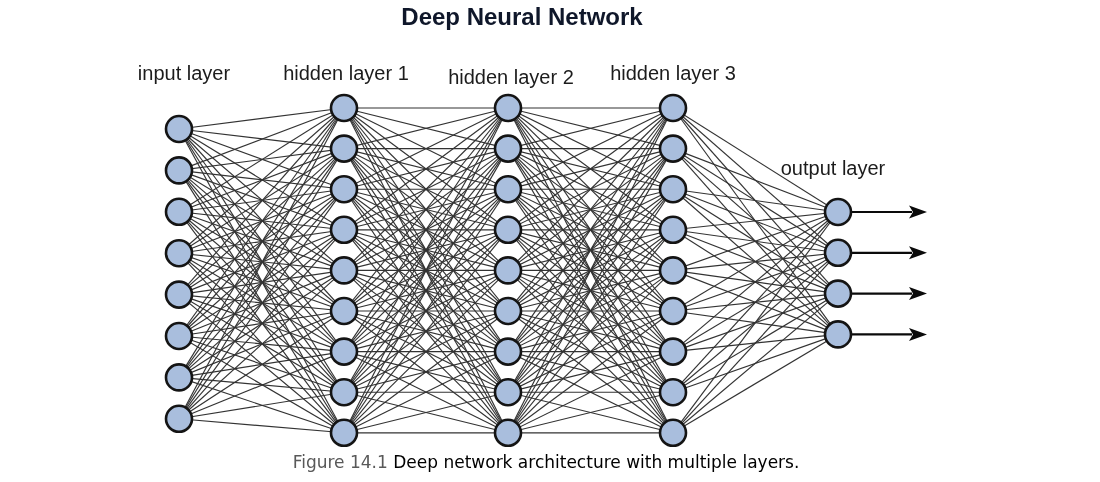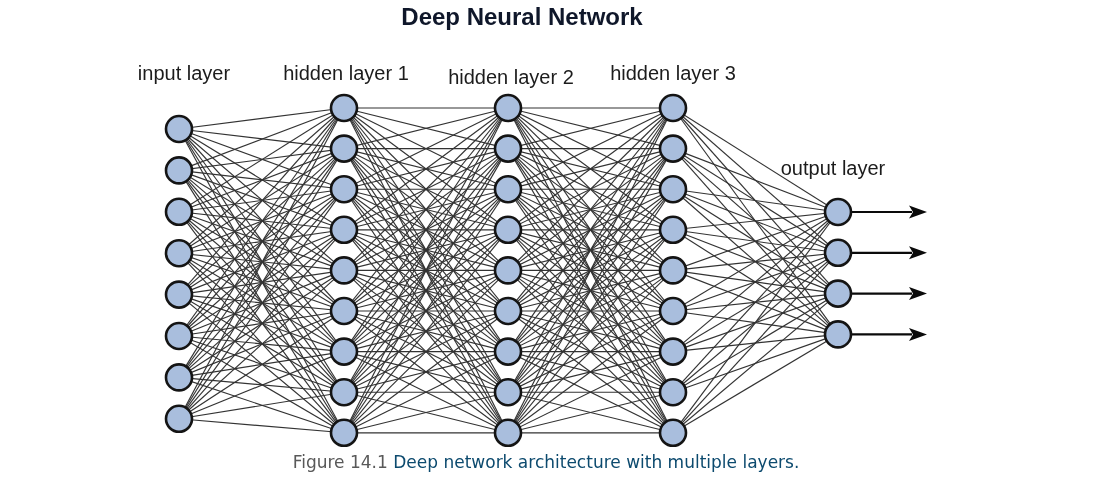--- a/index.html
+++ b/index.html
@@ -36,21 +36,21 @@
   .figure-caption {
     position: absolute;
     top: 452px;
     left: 546px;
     transform: translateX(-50%);
     font-family: "DejaVu Sans", sans-serif;
     font-size: 17px;
     white-space: nowrap;
   }
   .caption-prefix { color: #595959; }
-  .caption-text   { color: #0c4a6e; }
+  .caption-text   { color: #000000; }
 </style>
 </head>
 <body>
 
 <div class="figure-canvas">
 
   <div class="figure-title">Deep Neural Network</div>
 
   <svg class="network-svg" width="1100" height="482" viewBox="0 0 1100 482" xmlns="http://www.w3.org/2000/svg">
 

